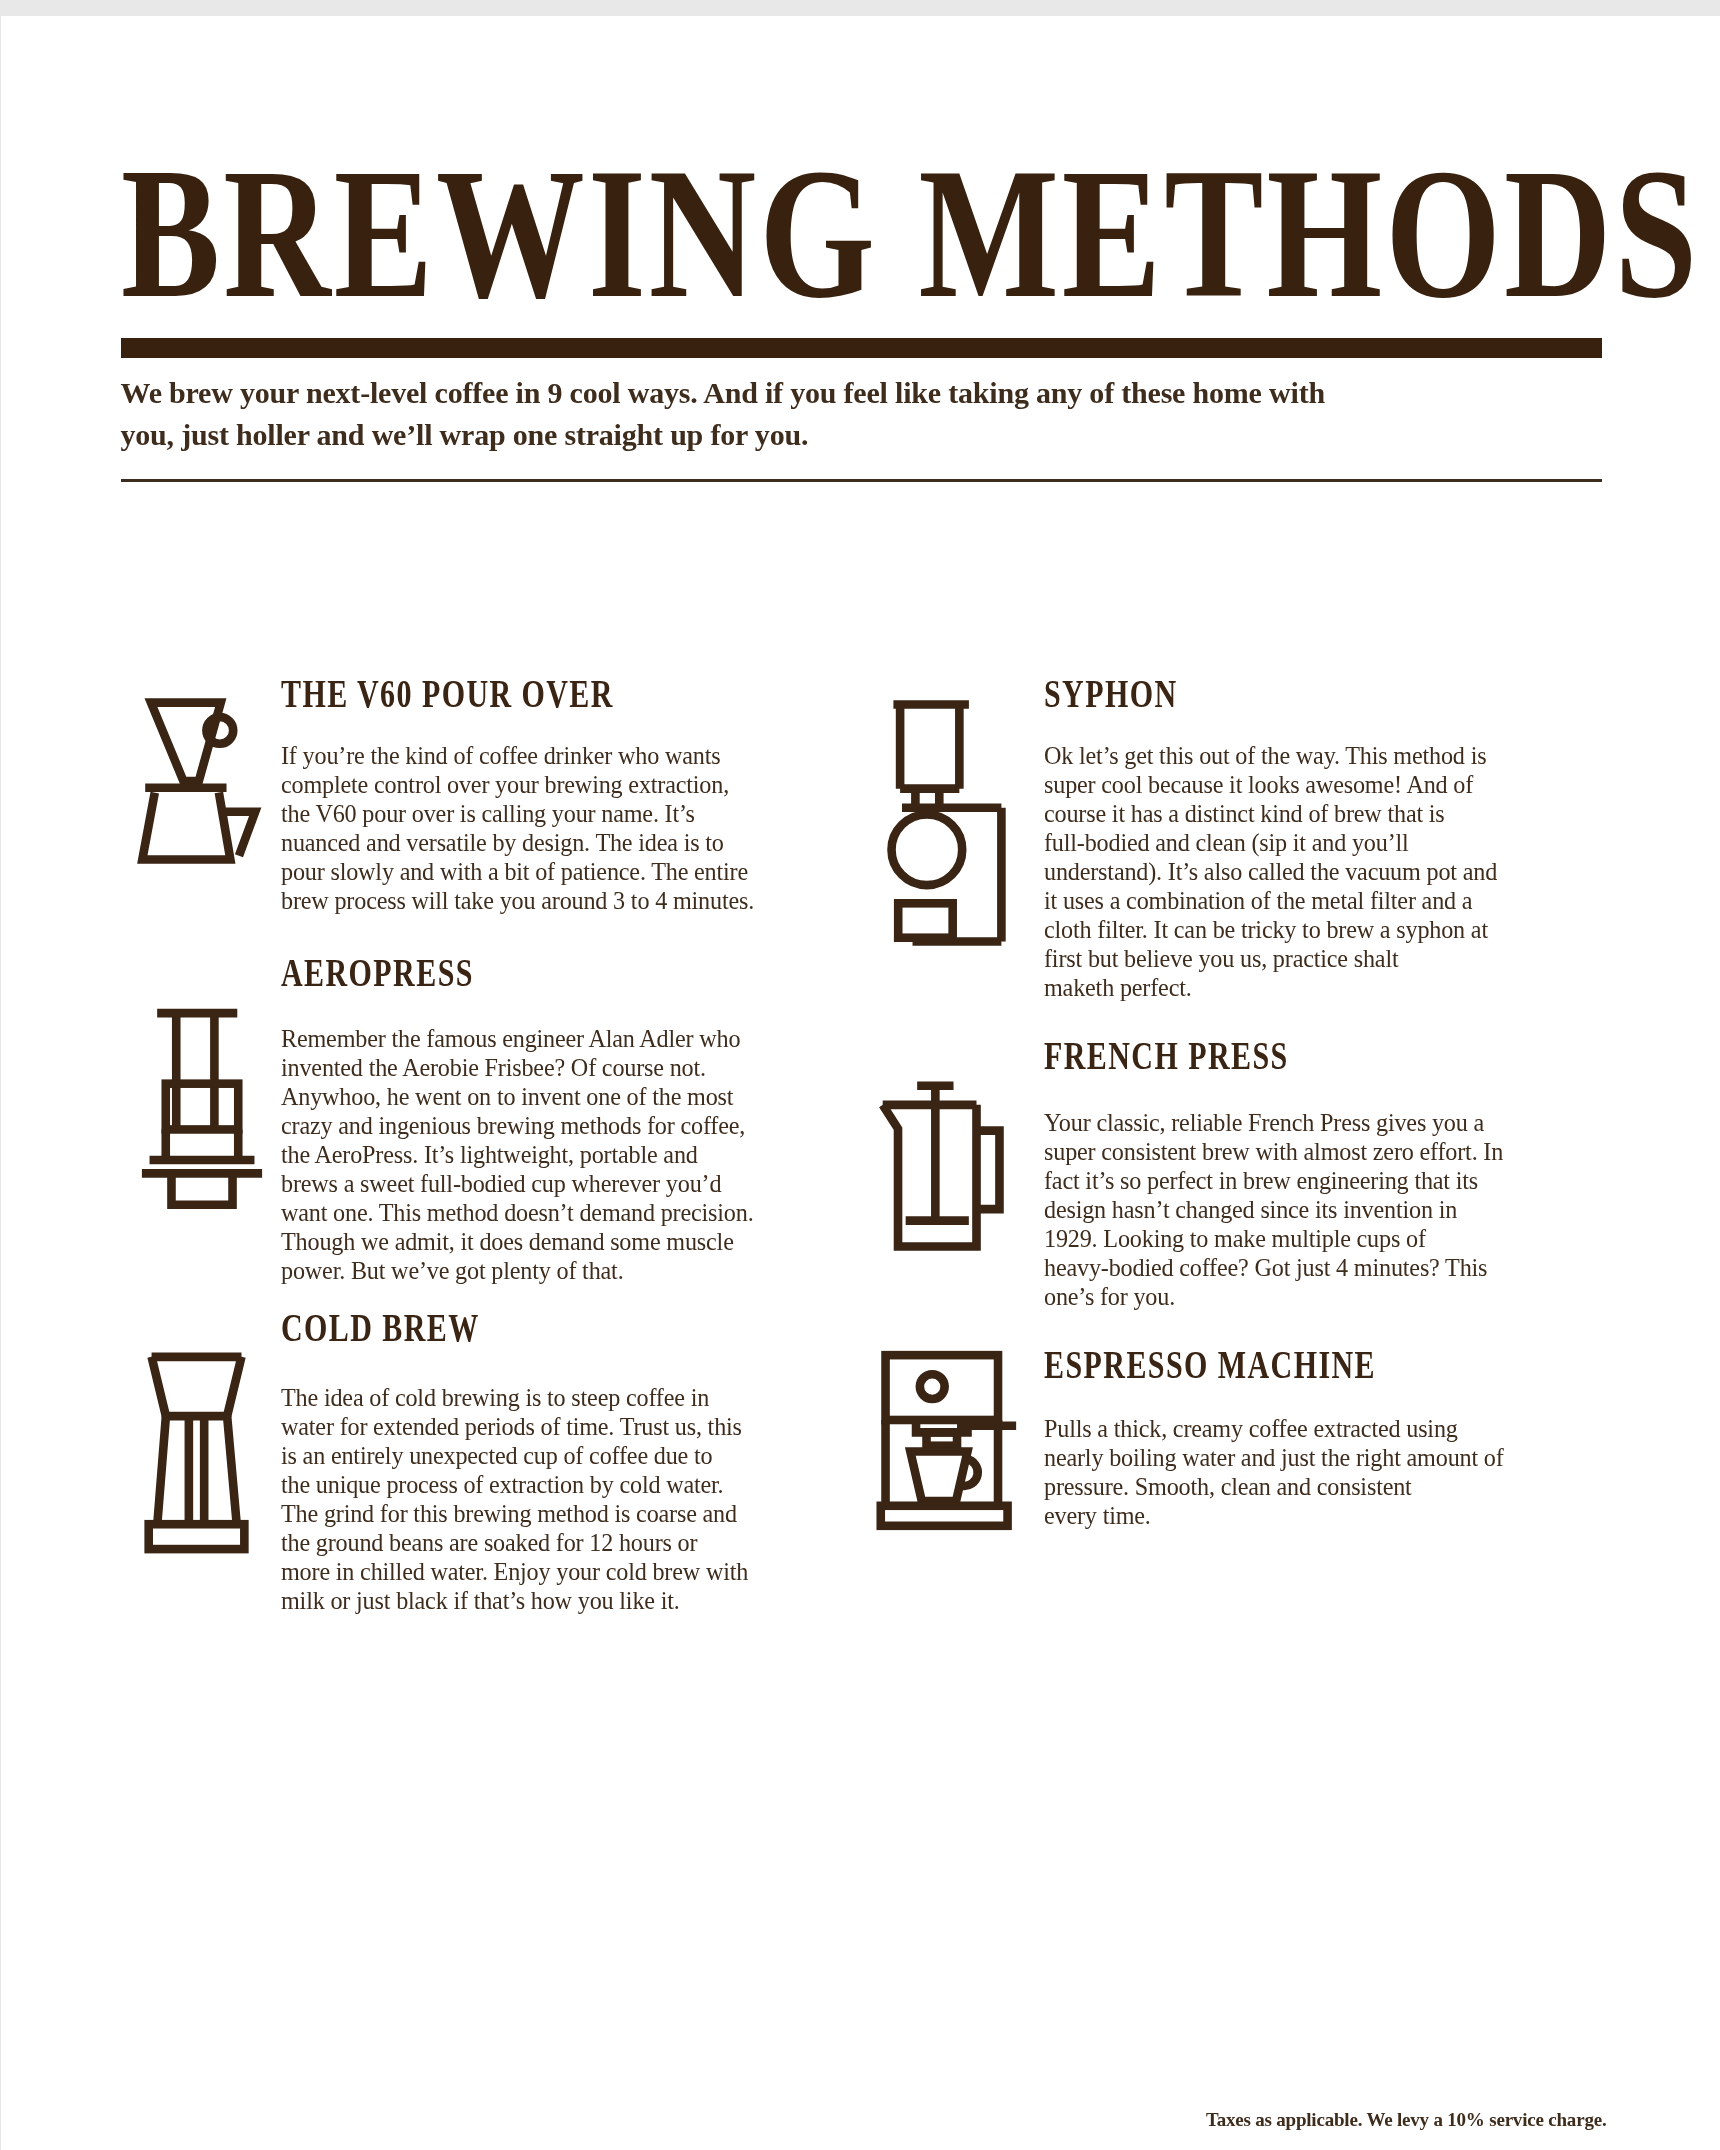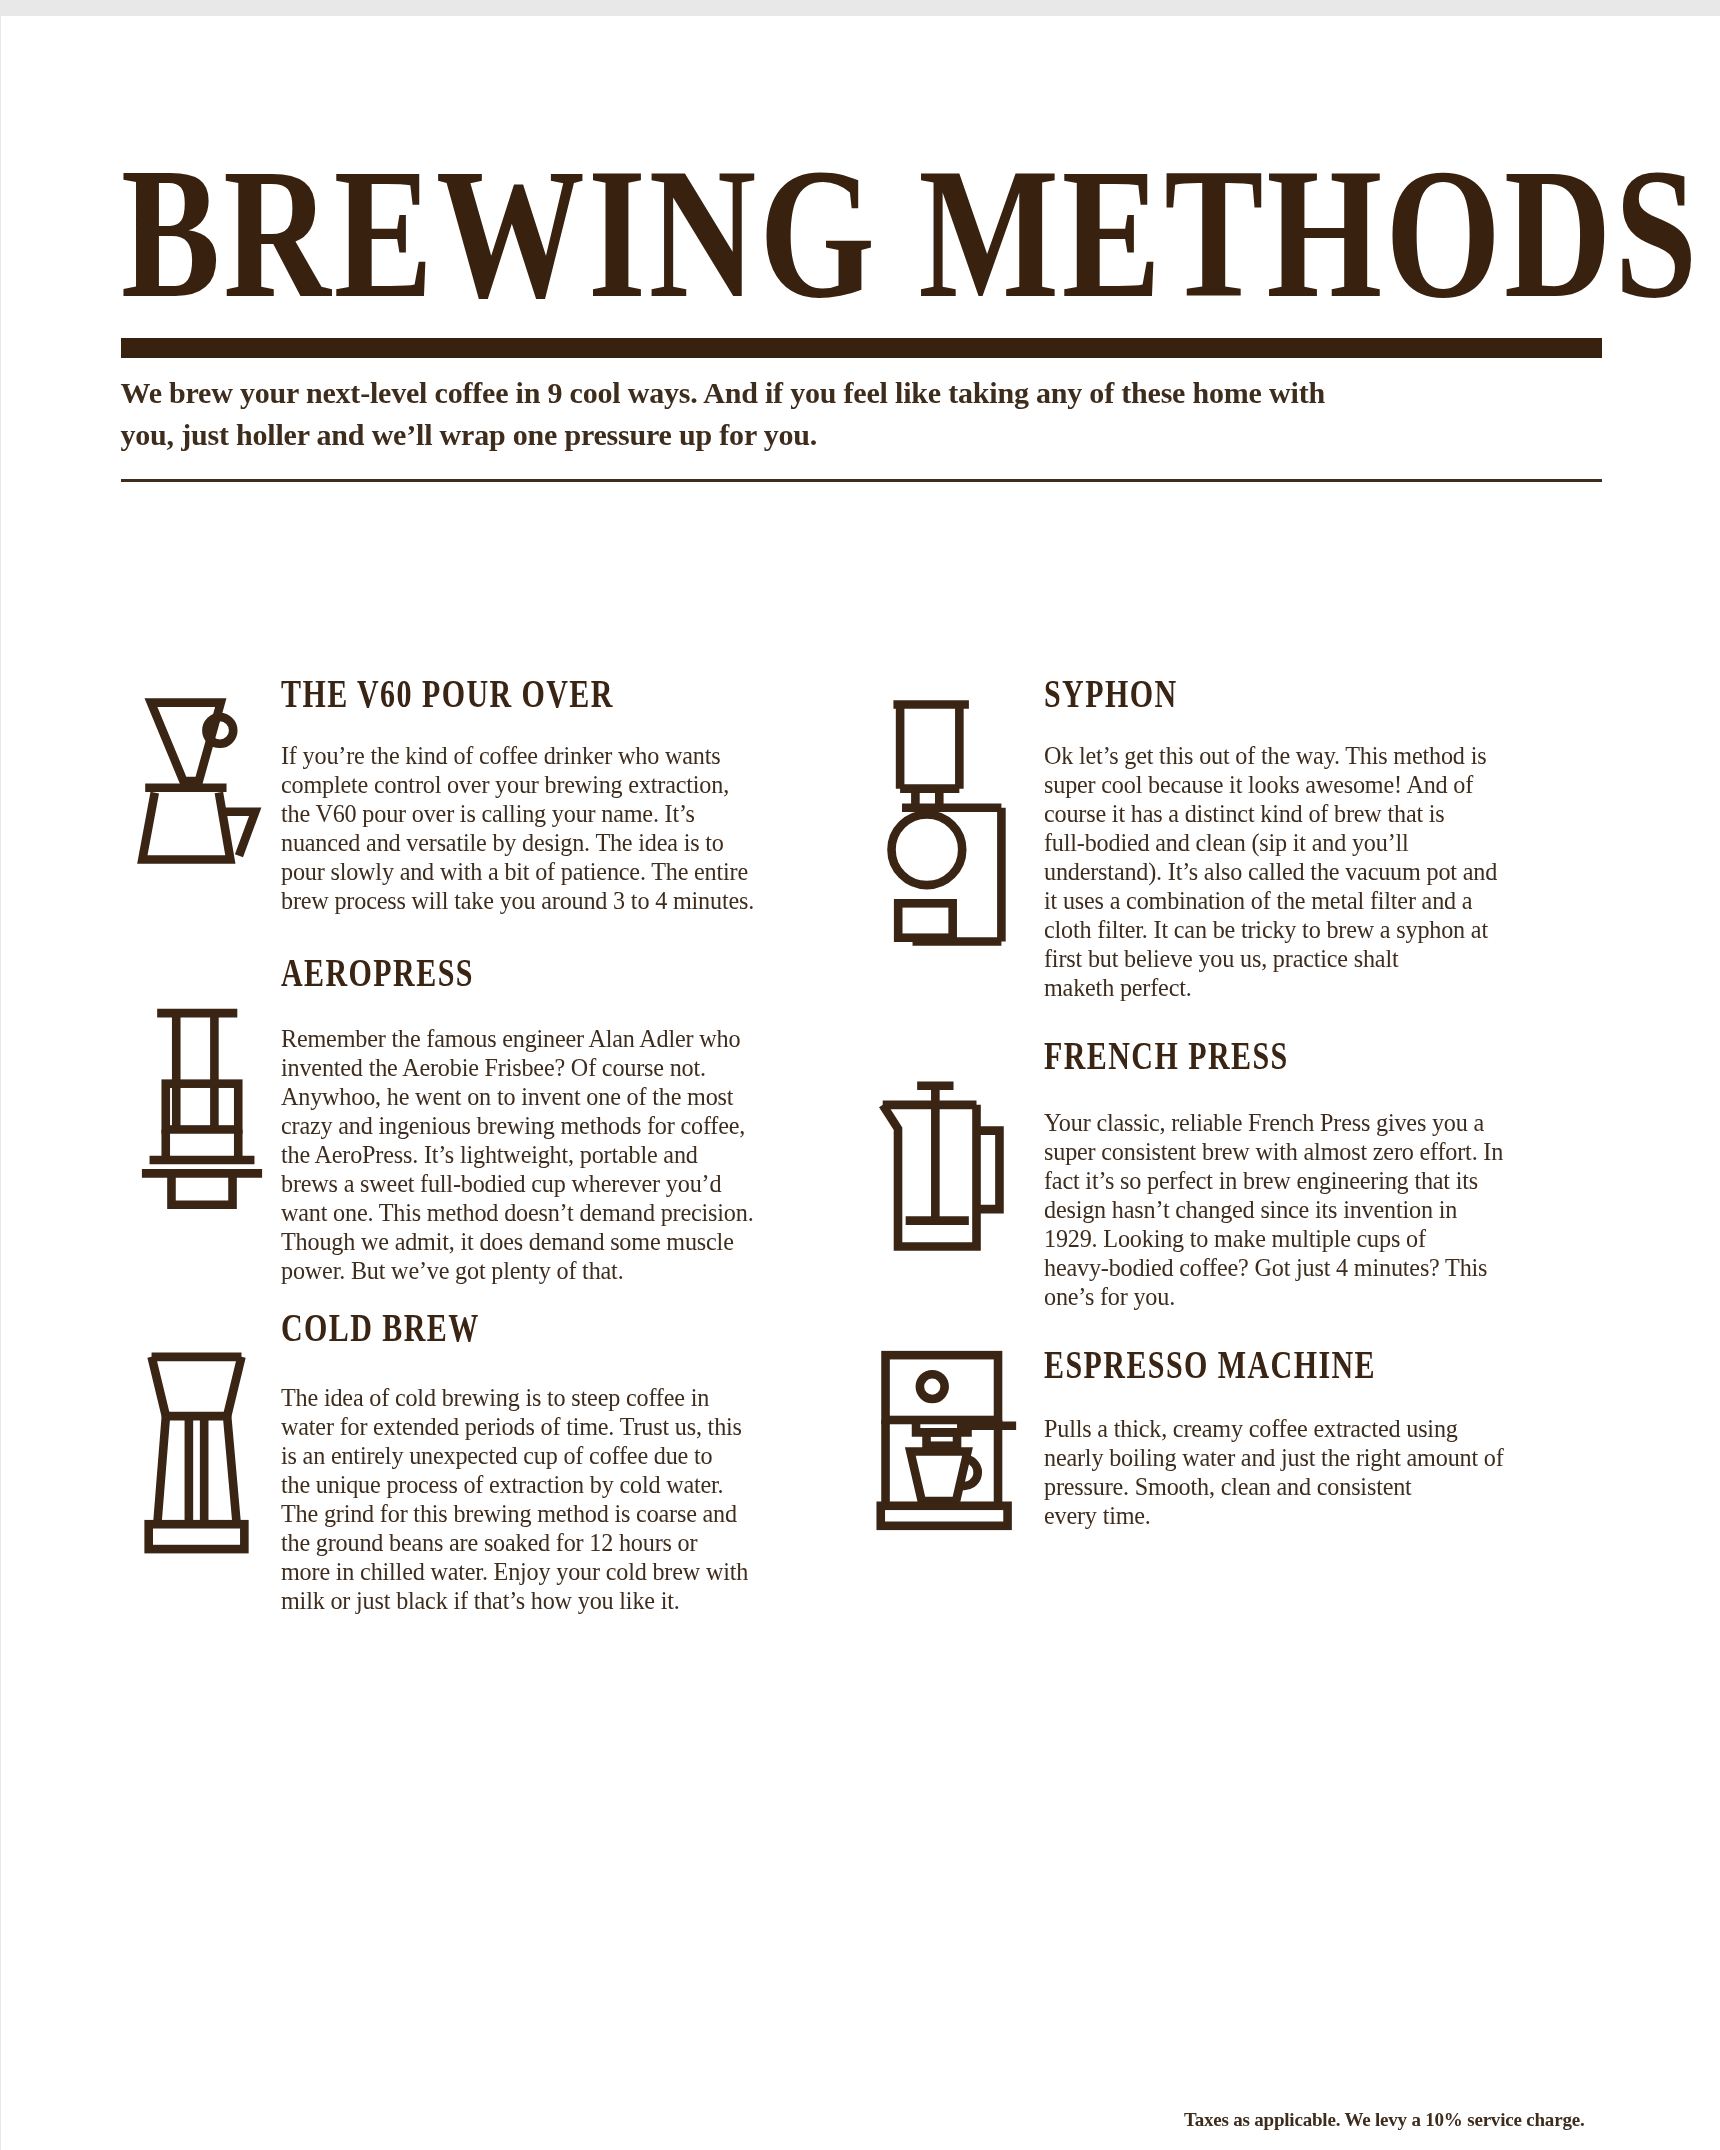--- a/index.html
+++ b/index.html
@@ -53,21 +53,21 @@
     letter-spacing:-0.2px;color:var(--body);
     transform:scaleX(0.93);transform-origin:0 0;
   }
   .body-lines div{white-space:nowrap;}
   .icon{position:absolute;}
   .icon svg{display:block;}
   .icon path,.icon line,.icon rect,.icon circle{
     fill:none;stroke:var(--ink);stroke-width:9;stroke-miterlimit:10;
   }
   .footer{
-    position:absolute;right:135px;top:2093px;
+    position:absolute;right:113px;top:2093px;
     font-size:19px;font-weight:700;color:var(--body);
     letter-spacing:-0.2px;white-space:nowrap;
   }
   
   #t-v60{left:280px;top:658px;}       #b-v60{left:280px;top:725px;}
   #t-aero{left:280px;top:937px;}      #b-aero{left:280px;top:1008px;}
   #t-cold{left:280px;top:1292px;}     #b-cold{left:280px;top:1367px;}
   #t-syphon{left:1043px;top:658px;}   #b-syphon{left:1043px;top:725px;}
   #t-french{left:1043px;top:1020px;}  #b-french{left:1043px;top:1092px;}
   #t-esp{left:1043px;top:1329px;}     #b-esp{left:1043px;top:1398px;}
@@ -81,21 +81,21 @@
 </head>
 <body>
 
 <div class="page">
 
   <div class="big-title">BREWING METHODS</div>
   <div class="title-bar"></div>
 
   <div class="intro">
       <div>We brew your next-level coffee in 9 cool ways. And if you feel like taking any of these home with</div>
-      <div>you, just holler and we’ll wrap one pressure up for you.</div>
+      <div>you, just holler and we’ll wrap one straight up for you.</div>
     </div>
   <div class="intro-rule"></div>
 
   <span class="icon" id="i-v60">
     <svg width="182" height="177" viewBox="0 0 190 185">
       <circle cx="99" cy="37" r="14" stroke-width="8"></circle>
       <path d="M27 8 L100 8 L77 90 L61 90 Z"></path>
       <path d="M21 97 H106" stroke-width="10"></path>
       <path d="M31 102 L18 172 H110 L98 102"></path>
       <path d="M100 122 H136 L119 168"></path>

